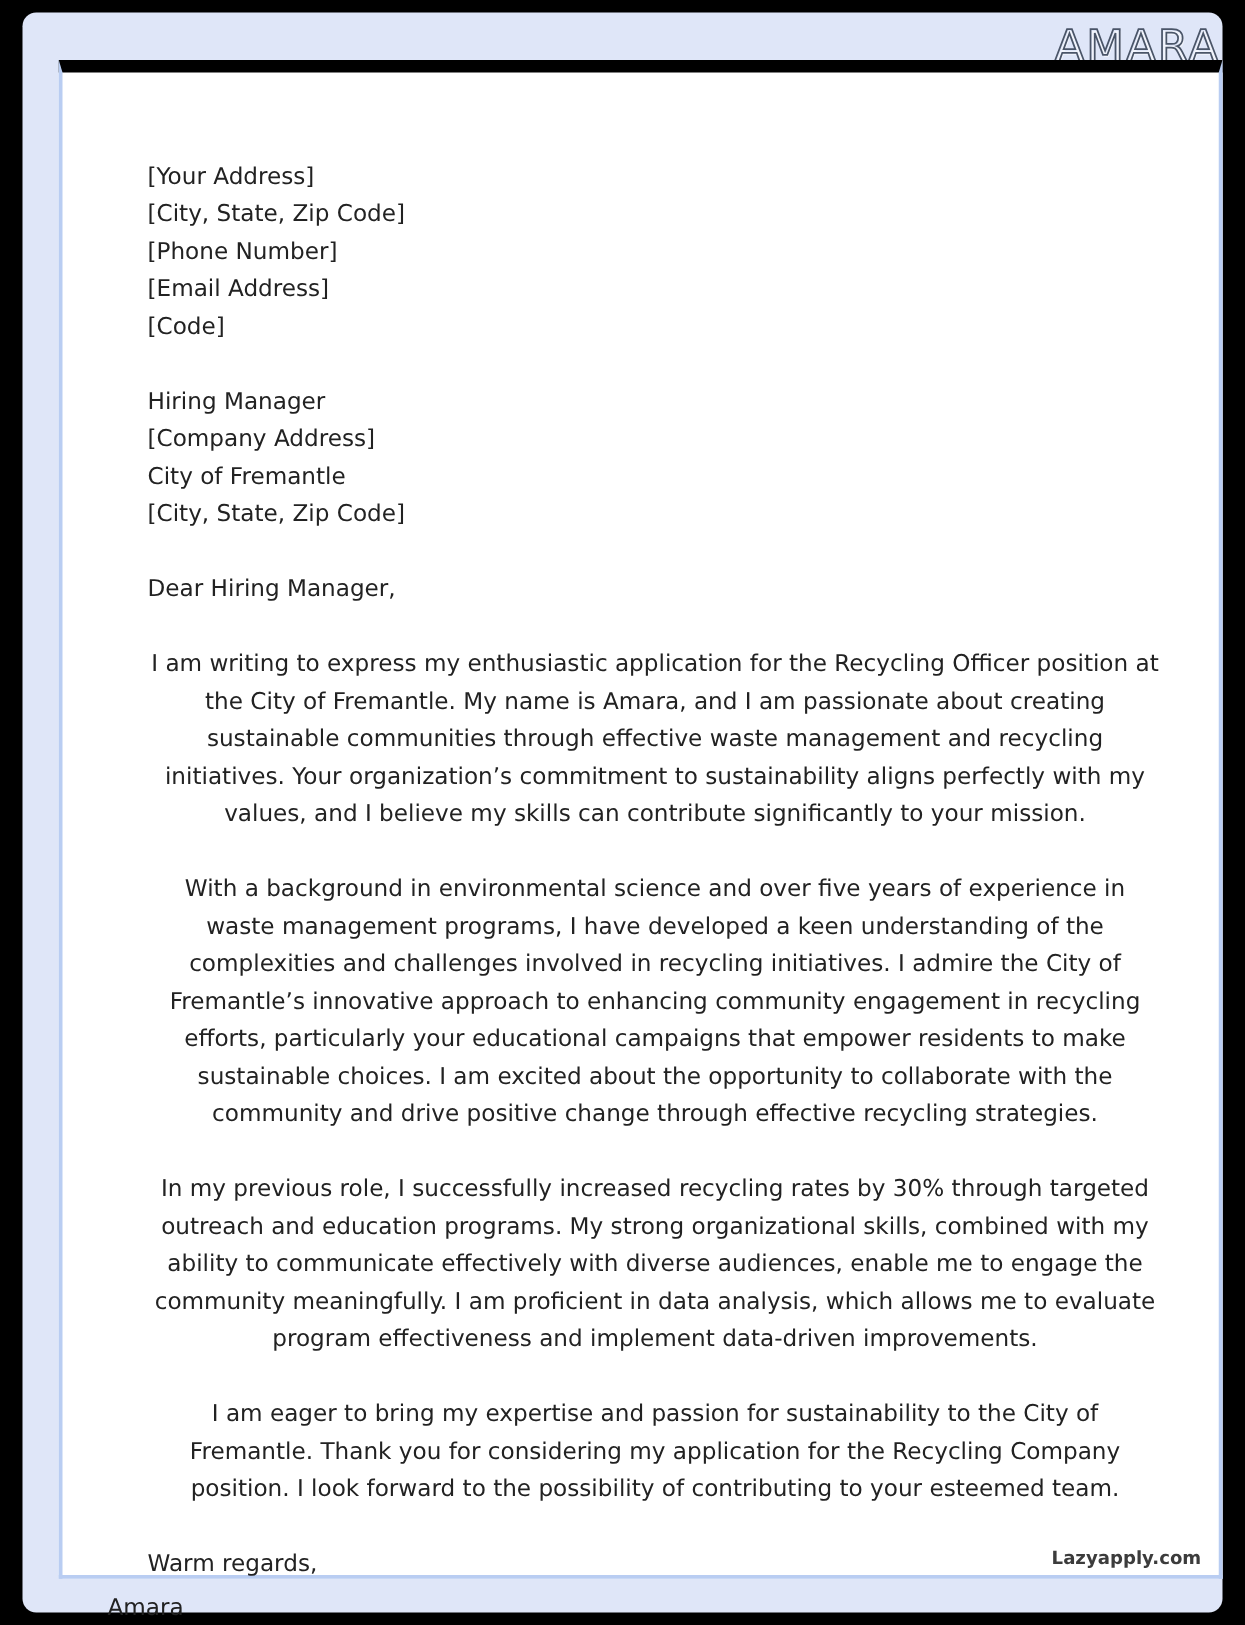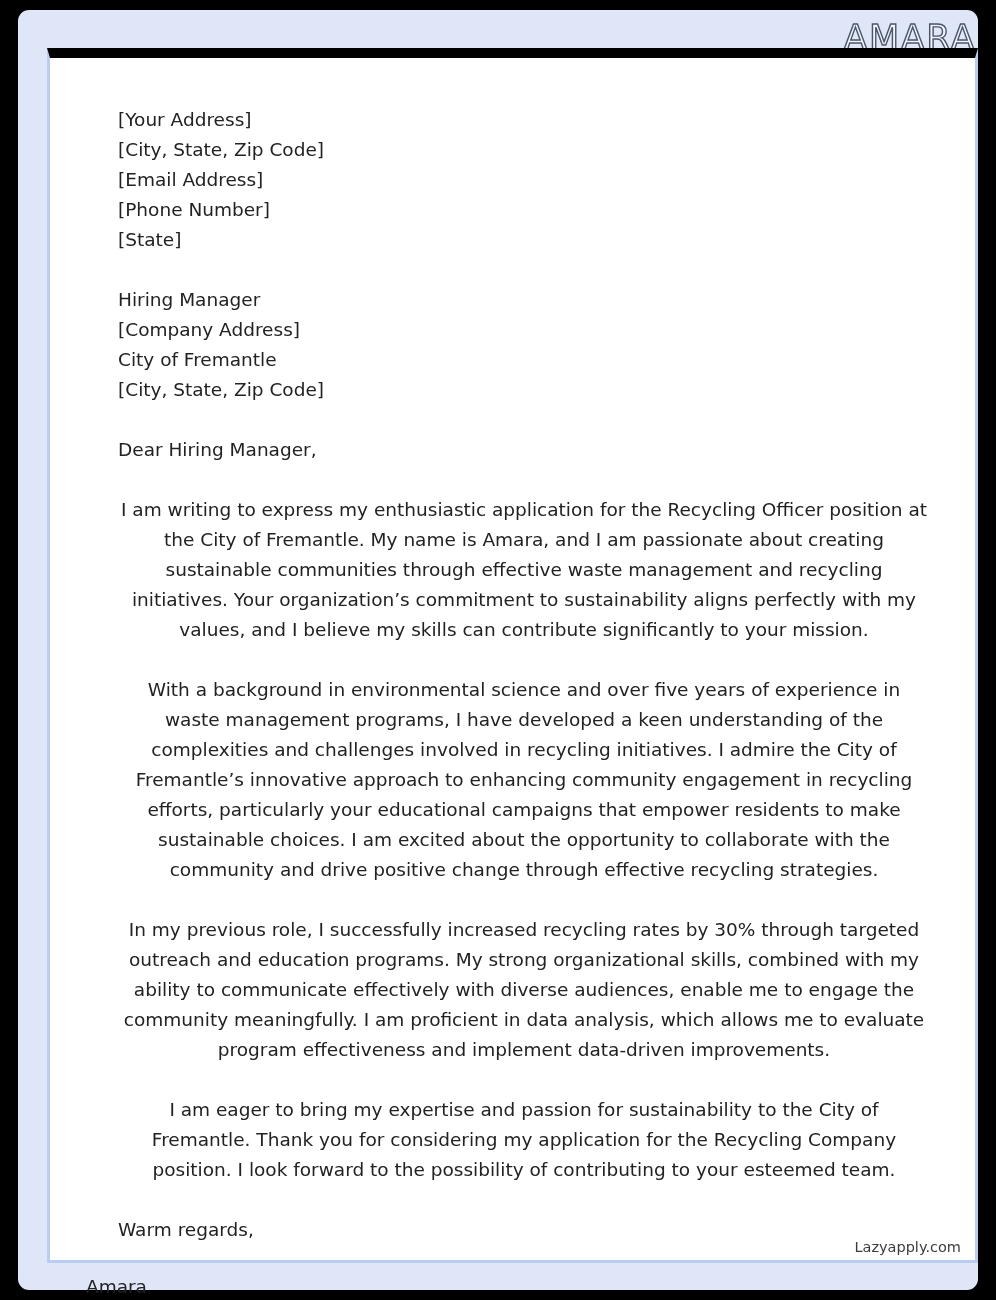--- a/index.html
+++ b/index.html
@@ -53,21 +53,21 @@
     border-top: 10px solid #000000;
     border-left: 3px solid #b9cdf2;
     border-right: 3px solid #b9cdf2;
     border-bottom: 3px solid #b9cdf2;
   }
 
   .page-inner {
     position: relative;
     width: 100%;
     height: 100%;
-    padding: 47px 45px 0 68px;
+    padding: 69px 45px 0 68px;
   }
 
   .letter {
     font-size: 18.5px;
     line-height: 30px;
     color: #222222;
     font-family: "DejaVu Sans", sans-serif;
     font-weight: 400;
   }
 
@@ -79,20 +79,21 @@
   .para { text-align: center; }
 
   .watermark {
     position: absolute;
     right: 14px;
     bottom: 4px;
     font-size: 14.5px;
     line-height: 18px;
     color: #3c3c3c;
     font-family: "DejaVu Sans", sans-serif;
+    font-weight: bold;
   }
 
   
   .signature-name {
     position: absolute;
     left: 68px;
     top: 1262px;
     font-size: 18.5px;
     line-height: 30px;
     color: #222222;
@@ -108,23 +109,23 @@
   <div class="brand">AMARA</div>
 
   <div class="page">
     <div class="page-inner">
 
       <div class="letter">
 
         <div class="block">
           <span class="line">[Your Address]</span>
           <span class="line">[City, State, Zip Code]</span>
+          <span class="line">[Phone Number]</span>
           <span class="line">[Email Address]</span>
-          <span class="line">[Phone Number]</span>
-          <span class="line">[State]</span>
+          <span class="line">[Code]</span>
         </div>
 
         <div class="block">
           <span class="line">Hiring Manager</span>
           <span class="line">[Company Address]</span>
           <span class="line">City of Fremantle</span>
           <span class="line">[City, State, Zip Code]</span>
         </div>
 
         <div class="block">Dear Hiring Manager,</div>

